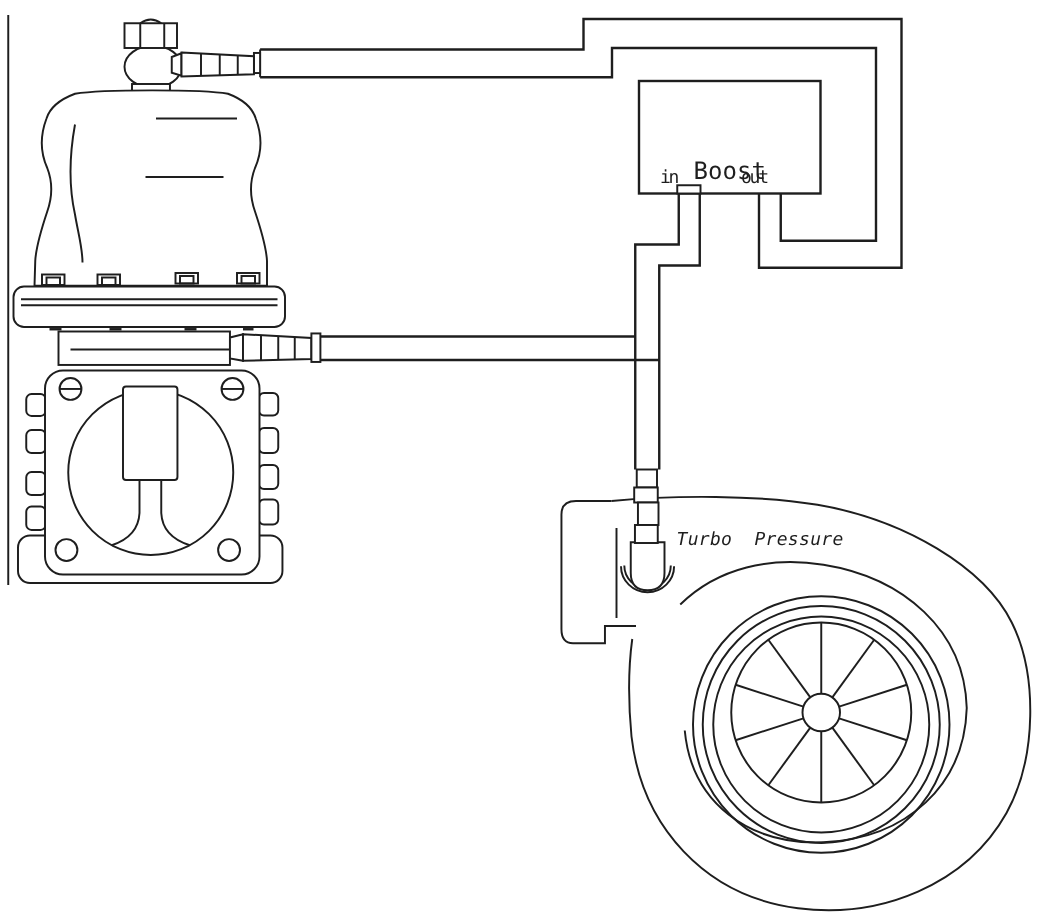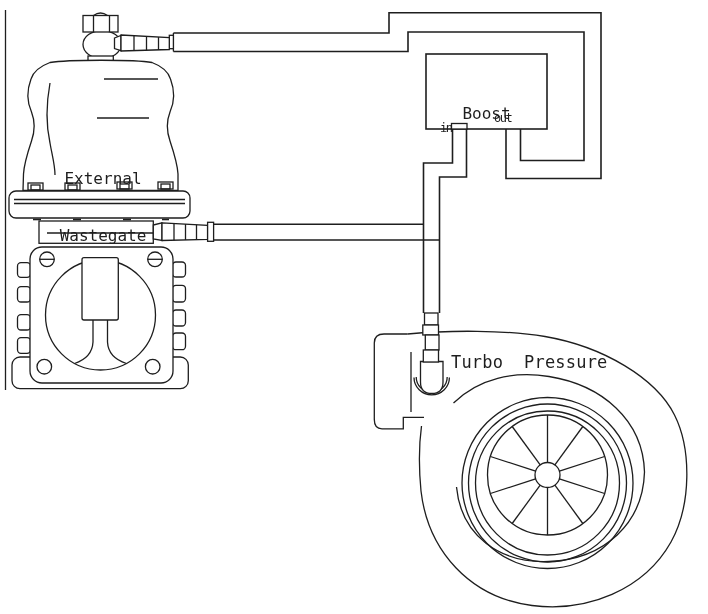--- a/index.html
+++ b/index.html
@@ -9,23 +9,23 @@
   #stage svg{position:absolute;left:0;top:0;}
   .ln{fill:none;stroke:var(--ink);stroke-width:1.3;}
   .wh{fill:#ffffff;stroke:var(--ink);stroke-width:1.3;}
   .thick{stroke-width:1.6;}
   .label{position:absolute;font-family:"DejaVu Sans Mono","Liberation Mono",monospace;
          color:var(--ink);white-space:pre;}
   .lab-center{text-align:center;}
   .wg-label{left:23px;top:131px;width:160px;font-size:16px;line-height:19px;}
   .sol-label{left:426px;top:64px;width:121px;font-size:16px;line-height:20px;}
   .port-label{font-size:12px;letter-spacing:-1.5px;line-height:12px;}
-  .port-in{left:440px;top:122px;}
+  .port-in{left:440px;top:112px;}
   .port-out{left:494px;top:112px;}
-  .turbo-label{left:451px;top:352px;font-size:17px;letter-spacing:0.2px;}
+  .turbo-label{left:451px;top:352px;font-size:12px;letter-spacing:0.2px;font-style:italic;}
 </style>
 </head>
 <body style="background: rgb(255, 255, 255);">
 
 <div id="stage">
 
 <svg width="708" height="614" viewBox="0 0 708 614">
 
   <line class="ln" x1="5.5" y1="10" x2="5.5" y2="390"></line>
 
@@ -209,24 +209,20 @@
     </g>
     <g>
       <rect class="wh" x="424.5" y="313" width="13.5" height="12"></rect>
       <rect class="wh" x="422.8" y="325" width="15.7" height="10"></rect>
       <rect class="wh" x="425.3" y="335" width="13.7" height="15"></rect>
       <rect class="wh" x="423.3" y="350" width="15.2" height="12"></rect>
     </g>
   </g>
 </svg>
 
-<div class="label wg-label lab-center">
-  <div>External</div>
-  <div>Wastegate</div>
-</div>
 
 <div class="label sol-label lab-center">
   <div>Boost</div>
 </div>
 
 <div class="label port-label port-in">in</div>
 <div class="label port-label port-out">out</div>
 
 <div class="label turbo-label">Turbo  Pressure</div>
 

